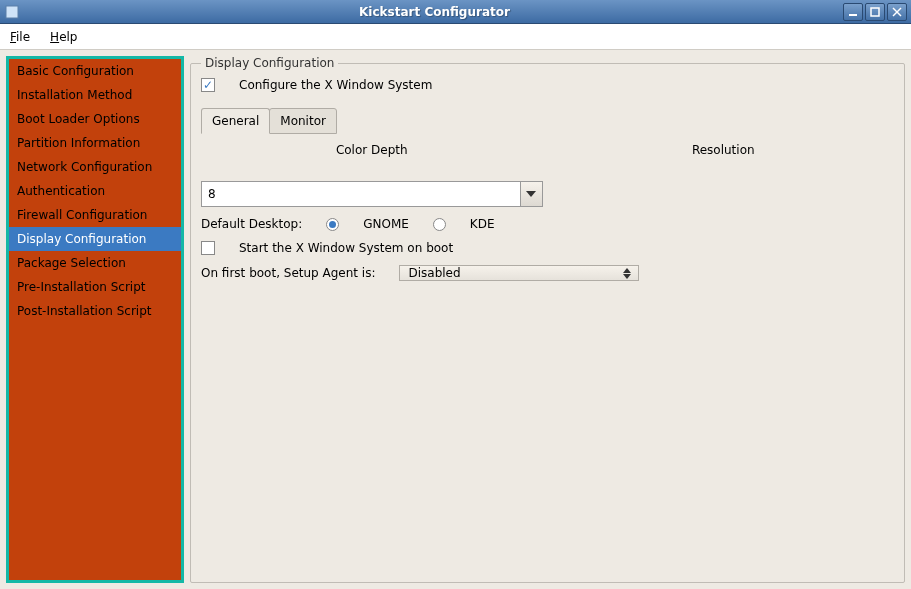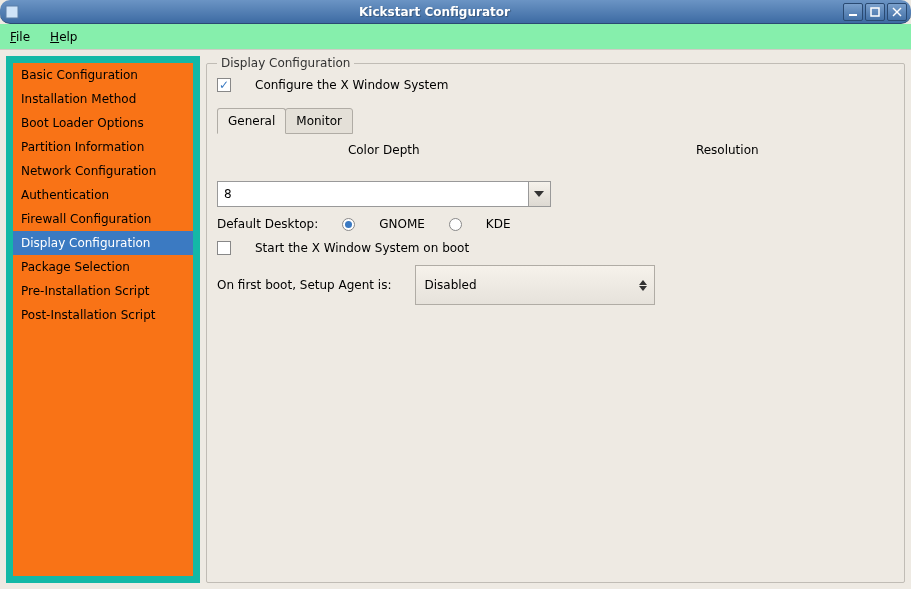--- a/index.html
+++ b/index.html
@@ -12,21 +12,20 @@
   overflow: hidden;
 }
 .titlebar {
   height: 24px;
   background: linear-gradient(to bottom, #6b94c4, #3d6ba3);
   display: flex;
   align-items: center;
   padding: 0 4px;
   color: white;
   border-bottom: 1px solid #2a4a72;
-  border-radius: 10px;
 }
 .titlebar-icon {
   width: 16px; height: 16px;
   margin-right: 6px;
   display: inline-flex;
   align-items: center; justify-content: center;
 }
 .titlebar-title {
   flex: 1;
   text-align: center;
@@ -39,44 +38,44 @@
   background: linear-gradient(to bottom, #7aa0cc, #4572a8);
   border: 1px solid #2a4a72;
   border-radius: 2px;
   display: flex; align-items: center; justify-content: center;
   cursor: pointer;
 }
 .titlebar-btn svg { width: 10px; height: 10px; }
 
 .menubar {
   height: 26px;
-  background: #86efac;
+  background: #ffffff;
   border-bottom: 1px solid #d0ccc5;
   display: flex;
   align-items: center;
   padding: 8px 6px;
   gap: 12px;
 }
 .menubar-item {
   cursor: pointer;
   padding: 2px 4px;
 }
 .menubar-item .ul { text-decoration: underline; }
 
 .body-area {
   display: flex;
   height: calc(589px - 24px - 26px);
   padding: 6px;
   gap: 6px;
 }
 
 .sidebar {
-  width: 194px;
-  background: #f97316;
-  border: 7px solid #14b8a6;
+  width: 178px;
+  background: #c2410c;
+  border: 3px solid #14b8a6;
   overflow-y: auto;
 }
 .sidebar-item {
   padding: 5px 8px;
   cursor: pointer;
   white-space: nowrap;
 }
 .sidebar-item.selected {
   background: #3b7ac2;
   color: white;
@@ -183,21 +182,21 @@
 }
 .combo .combo-btn {
   width: 22px;
   background: linear-gradient(to bottom, #f6f2eb, #ddd9d2);
   border-left: 1px solid #999;
   display: flex; align-items: center; justify-content: center;
 }
 .combo .combo-btn svg { width: 10px; height: 6px; }
 
 .select-flat {
-  height: 40px;
+  height: 16px;
   border: 1px solid #b0aca5;
   background: linear-gradient(to bottom, #f6f2eb, #e6e2db);
   display: flex;
   align-items: center;
   padding: 0 4px 0 8px;
   cursor: pointer;
   min-width: 240px;
   justify-content: space-between;
 }
 .select-flat .spin {

